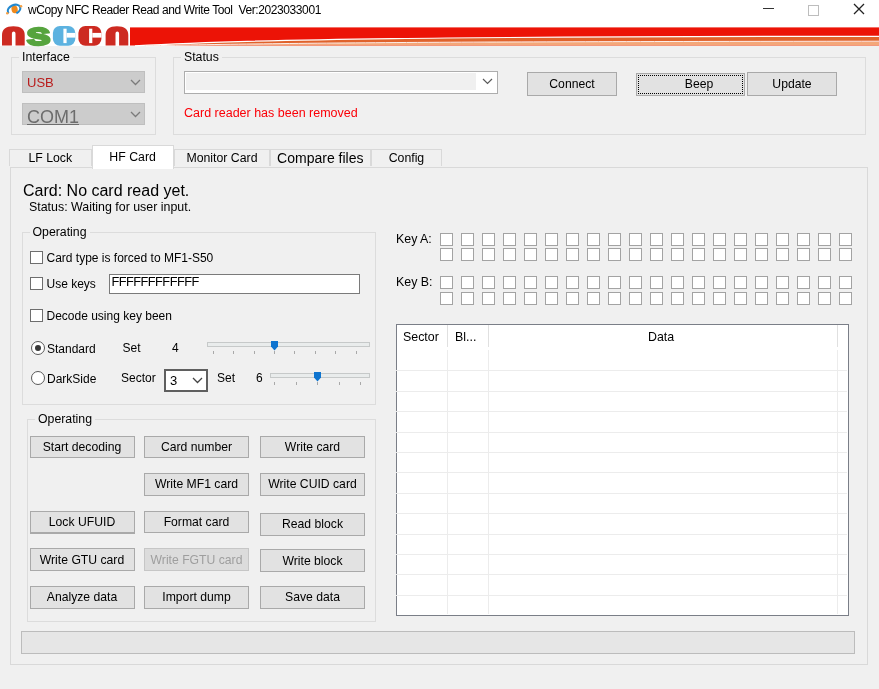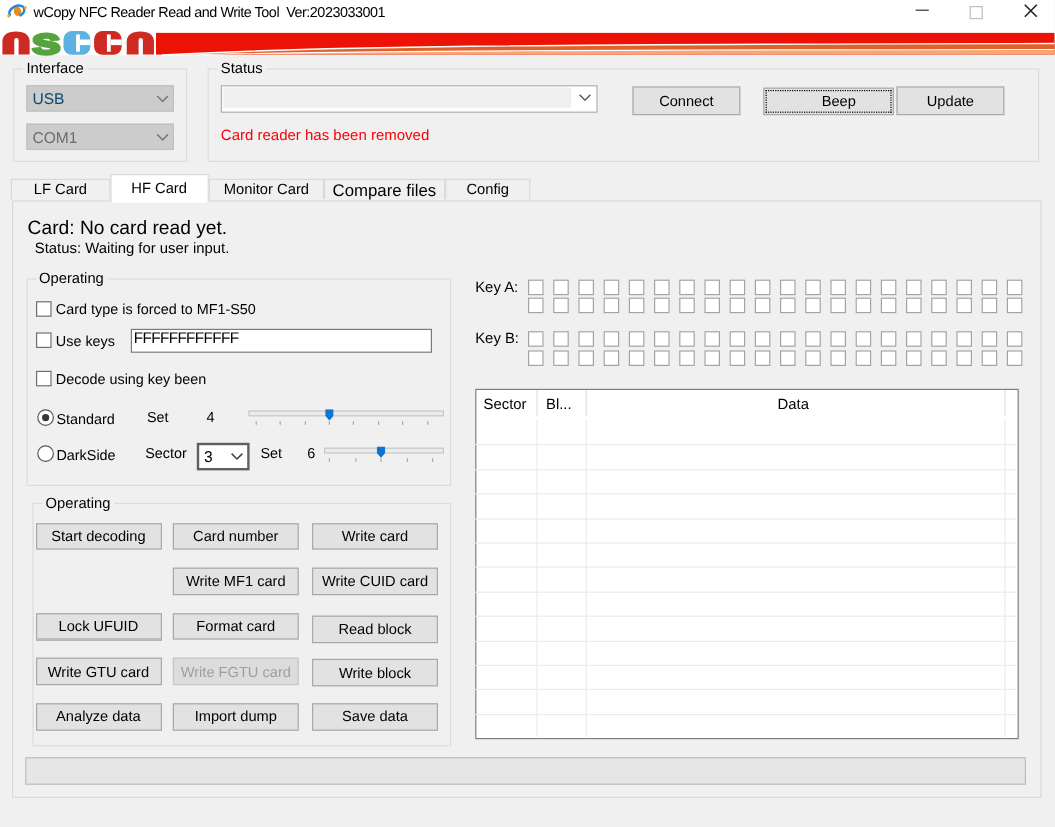--- a/index.html
+++ b/index.html
@@ -45,43 +45,43 @@
 <rect x="66.6" y="7.9" width="8.8" height="4.7" fill="#fff"></rect>
 <rect x="78.4" y="0.9" width="23" height="19.8" rx="7" fill="#cd2a21"></rect>
 <rect x="89.1" y="3.7" width="3.2" height="14.4" fill="#fff"></rect>
 <rect x="92.3" y="7.9" width="9.2" height="4.7" fill="#fff"></rect>
 </g>
 </svg>
 <div class="grp" style="left:11px;top:57px;width:143px;height:75.5px;">
     <span>Interface</span>
   </div>
 <div class="abs" style="left:22px;top:71px;width:121px;height:20px;background:#cccccc;border:1px solid #bfbfbf;"></div>
-<div class="txt" style="left:27px;top:75px;color:#0c4a6e;font-size:13px;text-align:center;">USB</div>
+<div class="txt" style="left:27px;top:75px;color:#b91c1c;font-size:13px;text-align:center;">USB</div>
 <svg class="abs" style="left:130px;top:79px" width="11" height="7" viewBox="0 0 11 7">
     <path d="M1,1 L5.5,5.5 L10,1" stroke="#7b7b7b" stroke-width="1.3" fill="none"></path>
   </svg>
 <div class="abs" style="left:22px;top:103px;width:121px;height:20px;background:#cccccc;border:1px solid #bfbfbf;"></div>
-<div class="txt" style="left:27px;top:107px;color:#6d6d6d;font-size:13px;">COM1</div>
+<div class="txt" style="left:27px;top:107px;color:#6d6d6d;font-size:18px;text-decoration:underline;">COM1</div>
 <svg class="abs" style="left:130px;top:111px" width="11" height="7" viewBox="0 0 11 7">
     <path d="M1,1 L5.5,5.5 L10,1" stroke="#7b7b7b" stroke-width="1.3" fill="none"></path>
   </svg>
 <div class="grp" style="left:173px;top:57px;width:691px;height:76px;">
     <span>Status</span>
   </div>
 <div class="abs" style="left:184px;top:71px;width:312px;height:21px;background:#fff;border:1px solid #adadad;"></div>
 <div class="abs" style="left:186px;top:73px;width:290px;height:17px;background:#f0f0f0;"></div>
 <svg class="abs" style="left:482px;top:78px" width="11" height="7" viewBox="0 0 11 7">
     <path d="M1,1 L5.5,5.5 L10,1" stroke="#5a5a5a" stroke-width="1.2" fill="none"></path>
   </svg>
 <div class="txt" style="left:184px;top:106px;color:#fb0007;font-size:12.5px;">Card reader has been removed</div>
 <div class="btn" style="left:527px;top:71.5px;width:88px;height:22px;">Connect</div>
 <div class="btn" style="left:636px;top:72.5px;width:90px;height:21px;outline:1px dotted #000;outline-offset:-3px;padding-left:17px;">Beep</div>
 <div class="btn" style="left:747px;top:71.5px;width:88px;height:22px;">Update</div>
 <div class="abs" style="left:10px;top:167px;width:856px;height:496px;border:1px solid #d9d9d9;background:#f0f0f0;"></div>
-<div class="abs" style="left:9px;top:148.5px;width:80.6px;height:16.5px;background:#f0f0f0;border:1px solid #d9d9d9;border-bottom:none;display:flex;align-items:center;justify-content:center;font-size:12.3px;">LF Card</div>
+<div class="abs" style="left:9px;top:148.5px;width:80.6px;height:16.5px;background:#f0f0f0;border:1px solid #d9d9d9;border-bottom:none;display:flex;align-items:center;justify-content:center;font-size:12.3px;">LF Lock</div>
 <div class="abs" style="left:173.8px;top:148.5px;width:94.4px;height:16.5px;background:#f0f0f0;border:1px solid #d9d9d9;border-bottom:none;display:flex;align-items:center;justify-content:center;font-size:12.3px;">Monitor Card</div>
 <div class="abs" style="left:270px;top:148.5px;width:98.6px;height:16.5px;background:#f0f0f0;border:1px solid #d9d9d9;border-bottom:none;display:flex;align-items:center;justify-content:center;font-size:14px;">Compare files</div>
 <div class="abs" style="left:370.6px;top:148.5px;width:69.7px;height:16.5px;background:#f0f0f0;border:1px solid #d9d9d9;border-bottom:none;display:flex;align-items:center;justify-content:center;font-size:12.3px;">Config</div>
 <div class="abs" style="left:91.5px;top:144.5px;width:80.2px;height:23.5px;background:#fff;border:1px solid #d9d9d9;border-bottom:none;display:flex;align-items:flex-start;justify-content:center;font-size:12.3px;">
     <span style="margin-top:4px">HF Card</span>
   </div>
 <div class="txt" style="left:23px;top:182px;font-size:16px;">Card: No card read yet.</div>
 <div class="txt" style="left:29px;top:200px;font-size:12.4px;">Status: Waiting for user input.</div>
 <div class="grp" style="left:21.5px;top:232px;width:352px;height:171px;">
     <span>Operating</span>

